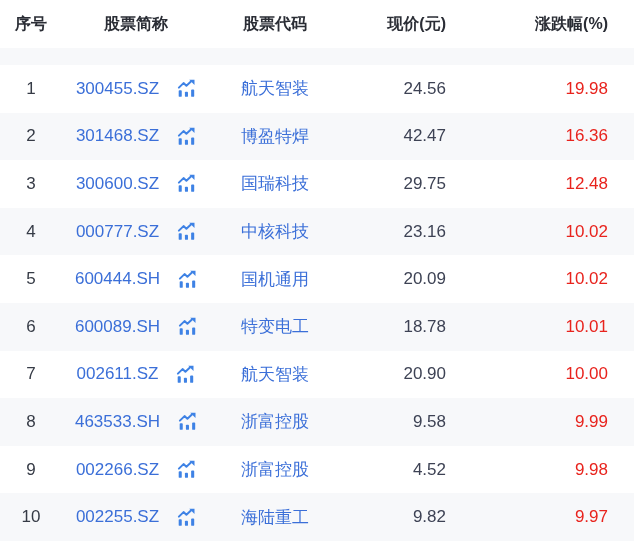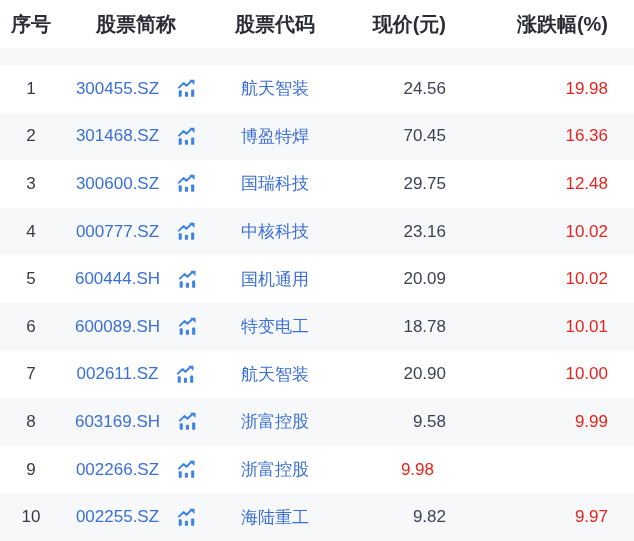--- a/index.html
+++ b/index.html
@@ -20,21 +20,21 @@
   .stock-table{
     width:634px;height:541px;background:#ffffff;overflow:hidden;
   }
   .grid-cols{
     display:grid;
     grid-template-columns:62px 148px 130px 120px 1fr;
     align-items:center;
   }
   .thead{
     height:48px;
-    font-size:20px;
+    font-size:16px;
     font-weight:bold;
     color:var(--header-text);
   }
   .head-spacer{
     height:17px;
     background:var(--stripe);
   }
   .tbody{
     height:476px;
     display:flex;
@@ -111,21 +111,21 @@
             <rect x="7.5" y="12.0" width="2.9" height="4.8" rx="0.8" fill="currentColor"></rect>
             <rect x="13.4" y="10.0" width="2.9" height="6.8" rx="0.8" fill="currentColor"></rect>
             <path d="M1.8 8.2 L6.2 3.9 L8.9 6.3 L13.2 2.3" stroke="currentColor" stroke-width="1.9" stroke-linecap="round" stroke-linejoin="round" fill="none"></path>
             <path d="M11.6 0.7 L16.6 0.7 L16.6 5.7 Z" fill="currentColor"></path>
           </svg>
         </span>
       </div>
       <div class="cell c-name">
         <span>博盈特焊</span>
       </div>
-      <div class="cell c-price">70.45</div>
+      <div class="cell c-price">42.47</div>
       <div class="cell c-change">16.36</div>
     </div>
 
     <div class="row grid-cols">
       <div class="cell c-index">3</div>
       <div class="cell c-code">
         <span class="code-text">300600.SZ</span>
         <span class="chart-icon">
           <svg viewBox="0 0 18 18" fill="none" xmlns="http://www.w3.org/2000/svg">
             <rect x="1.6" y="10.6" width="2.9" height="6.2" rx="0.8" fill="currentColor"></rect>
@@ -223,21 +223,21 @@
       <div class="cell c-name">
         <span>航天智装</span>
       </div>
       <div class="cell c-price">20.90</div>
       <div class="cell c-change">10.00</div>
     </div>
 
     <div class="row grid-cols">
       <div class="cell c-index">8</div>
       <div class="cell c-code">
-        <span class="code-text">603169.SH</span>
+        <span class="code-text">463533.SH</span>
         <span class="chart-icon">
           <svg viewBox="0 0 18 18" fill="none" xmlns="http://www.w3.org/2000/svg">
             <rect x="1.6" y="10.6" width="2.9" height="6.2" rx="0.8" fill="currentColor"></rect>
             <rect x="7.5" y="12.0" width="2.9" height="4.8" rx="0.8" fill="currentColor"></rect>
             <rect x="13.4" y="10.0" width="2.9" height="6.8" rx="0.8" fill="currentColor"></rect>
             <path d="M1.8 8.2 L6.2 3.9 L8.9 6.3 L13.2 2.3" stroke="currentColor" stroke-width="1.9" stroke-linecap="round" stroke-linejoin="round" fill="none"></path>
             <path d="M11.6 0.7 L16.6 0.7 L16.6 5.7 Z" fill="currentColor"></path>
           </svg>
         </span>
       </div>
@@ -258,20 +258,21 @@
             <rect x="7.5" y="12.0" width="2.9" height="4.8" rx="0.8" fill="currentColor"></rect>
             <rect x="13.4" y="10.0" width="2.9" height="6.8" rx="0.8" fill="currentColor"></rect>
             <path d="M1.8 8.2 L6.2 3.9 L8.9 6.3 L13.2 2.3" stroke="currentColor" stroke-width="1.9" stroke-linecap="round" stroke-linejoin="round" fill="none"></path>
             <path d="M11.6 0.7 L16.6 0.7 L16.6 5.7 Z" fill="currentColor"></path>
           </svg>
         </span>
       </div>
       <div class="cell c-name">
         <span>浙富控股</span>
       </div>
+      <div class="cell c-price">4.52</div>
       <div class="cell c-change">9.98</div>
     </div>
 
     <div class="row grid-cols">
       <div class="cell c-index">10</div>
       <div class="cell c-code">
         <span class="code-text">002255.SZ</span>
         <span class="chart-icon">
           <svg viewBox="0 0 18 18" fill="none" xmlns="http://www.w3.org/2000/svg">
             <rect x="1.6" y="10.6" width="2.9" height="6.2" rx="0.8" fill="currentColor"></rect>

